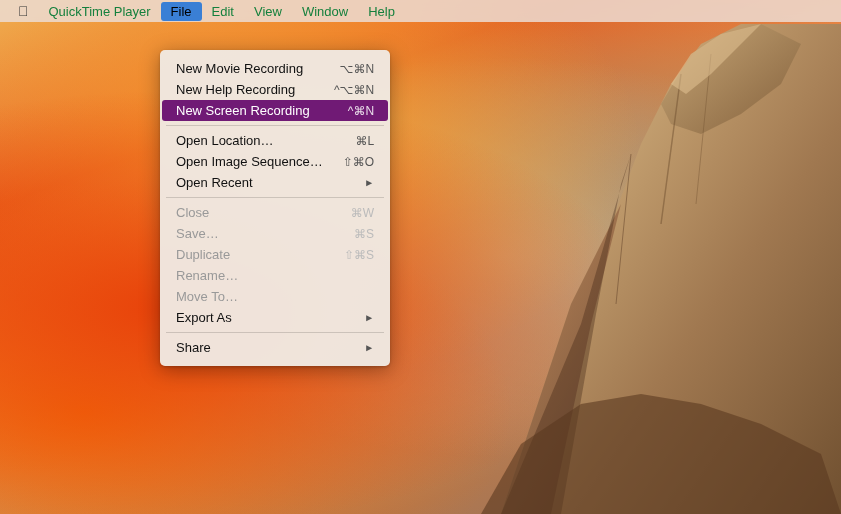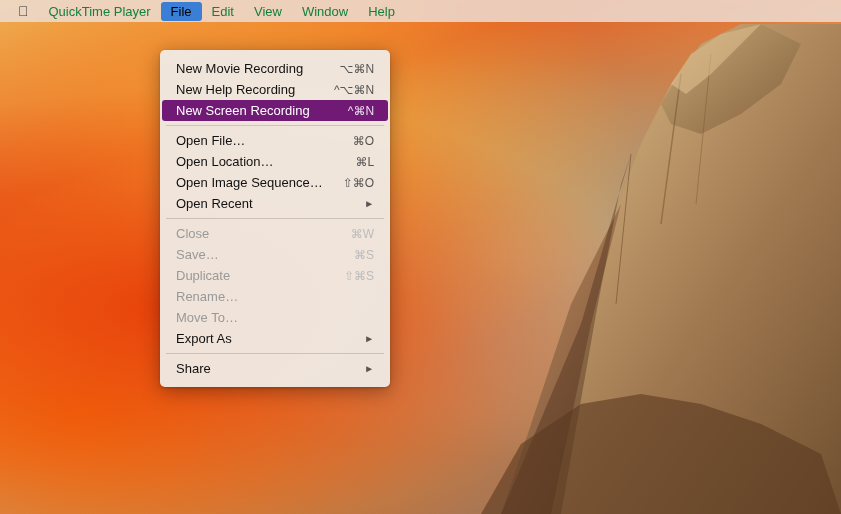--- a/index.html
+++ b/index.html
@@ -204,24 +204,20 @@
     <span class="menu-item-shortcut">^⌥⌘N</span>
   </div>
   <div class="menu-item highlighted">
     <span class="menu-item-label">New Screen Recording</span>
     <span class="menu-item-shortcut">^⌘N</span>
   </div>
 
   <div class="menu-separator"></div>
 
   <div class="menu-item">
-    <span class="menu-item-label">Open File…</span>
-    <span class="menu-item-shortcut">⌘O</span>
-  </div>
-  <div class="menu-item">
     <span class="menu-item-label">Open Location…</span>
     <span class="menu-item-shortcut">⌘L</span>
   </div>
   <div class="menu-item">
     <span class="menu-item-label">Open Image Sequence…</span>
     <span class="menu-item-shortcut">⇧⌘O</span>
   </div>
   <div class="menu-item">
     <span class="menu-item-label">Open Recent</span>
     <span class="menu-item-arrow">►</span>

